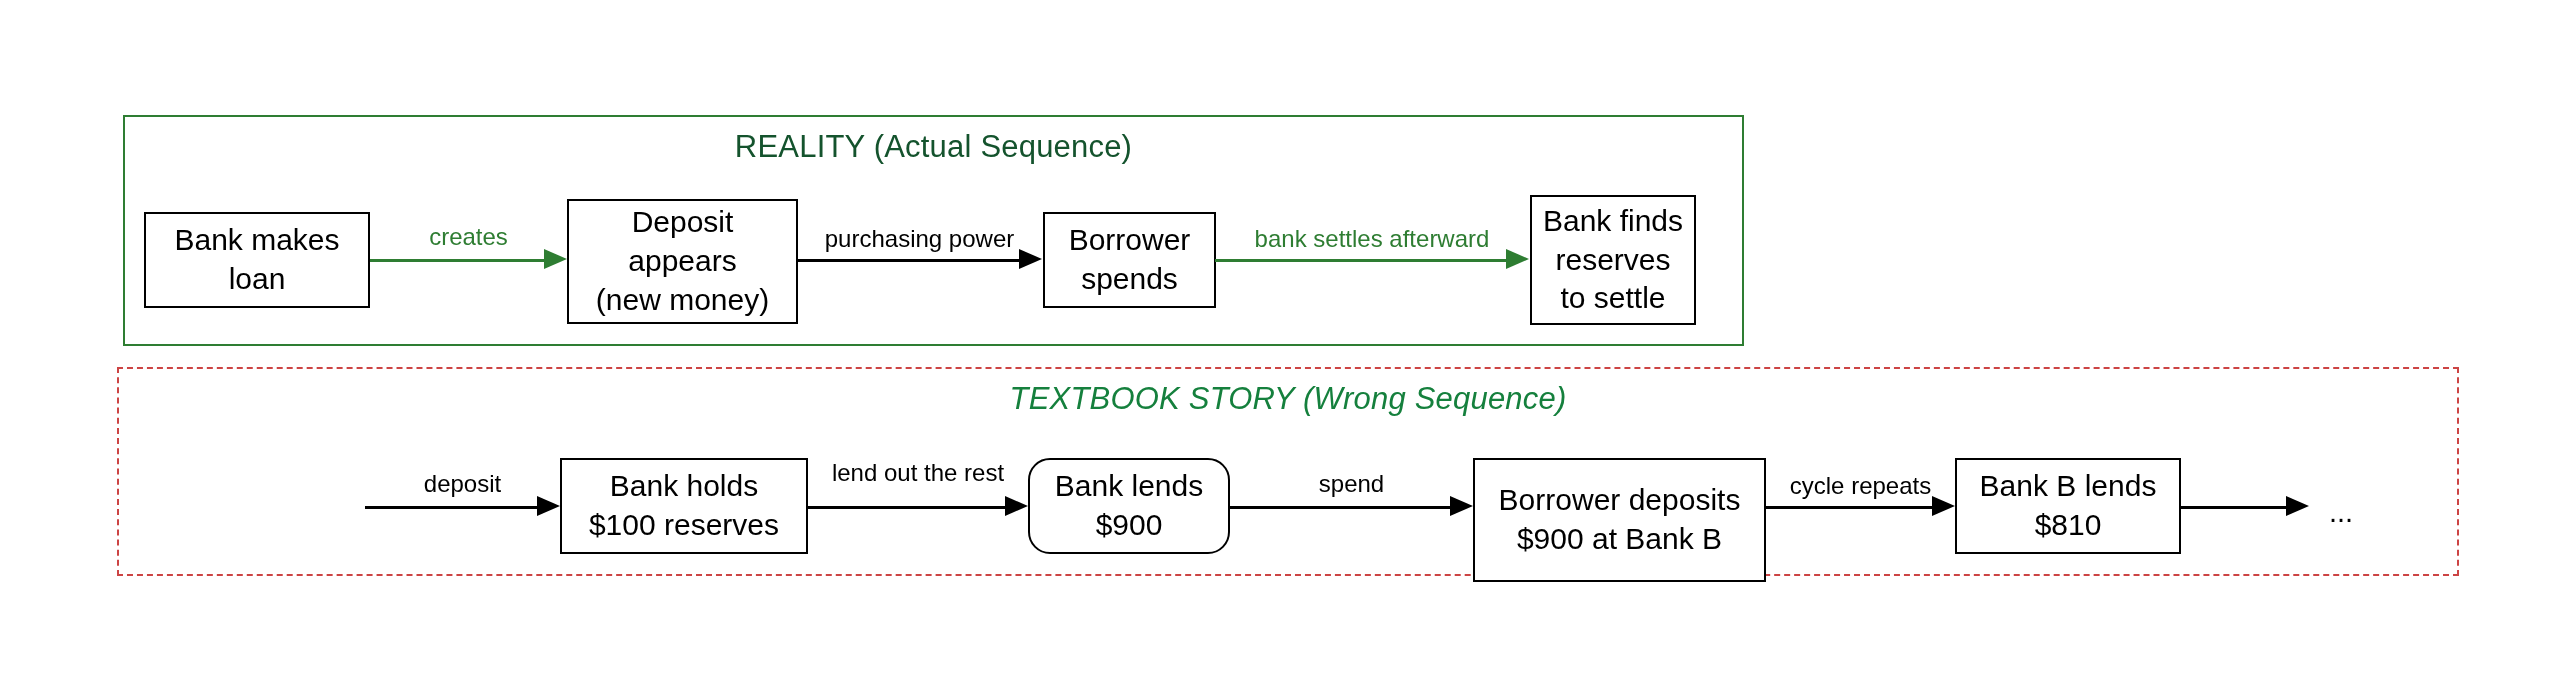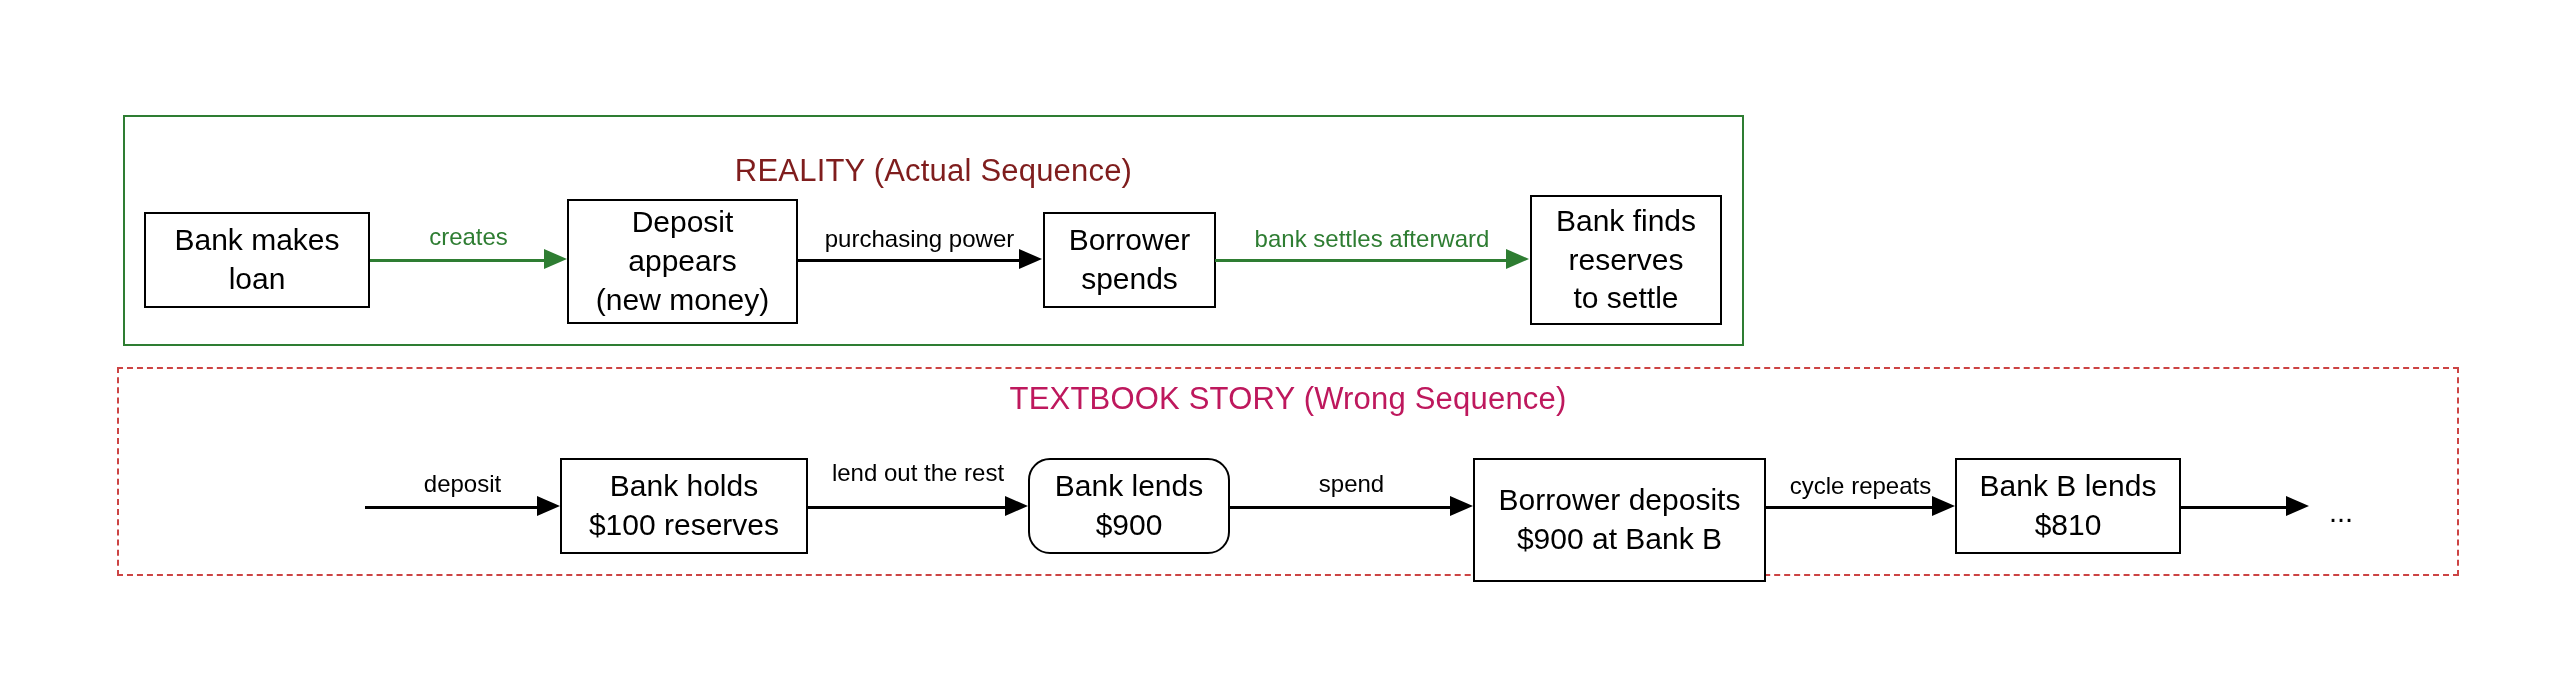--- a/index.html
+++ b/index.html
@@ -42,22 +42,22 @@
   .panel-title {
     position: absolute;
     top: 11.5px;
     left: 0;
     width: 100%;
     text-align: center;
     font-size: 31px;
     letter-spacing: 0.2px;
     white-space: nowrap;
   }
-  .panel-reality .panel-title { color: #7f1d1d; margin-top: 24px; }
-  .panel-textbook .panel-title { color: #be185d; }
+  .panel-reality .panel-title { color: #14532d; }
+  .panel-textbook .panel-title { color: #15803d; font-style: italic; }
 
   
   .node {
     position: absolute;
     box-sizing: border-box;
     border: 2.9px solid #000000;
     background: #ffffff;
     display: flex;
     flex-direction: column;
     align-items: center;
@@ -132,21 +132,21 @@
     <span class="ln">Deposit</span>
     <span class="ln">appears</span>
     <span class="ln">(new money)</span>
   </div>
 
   <div class="node" style="left:1043px; top:212px; width:173px; height:96px;">
     <span class="ln">Borrower</span>
     <span class="ln">spends</span>
   </div>
 
-  <div class="node" style="left:1530px; top:195px; width:192px; height:130px;text-align:right;">
+  <div class="node" style="left:1530px; top:195px; width:166px; height:130px;text-align:right;">
     <span class="ln">Bank finds</span>
     <span class="ln">reserves</span>
     <span class="ln">to settle</span>
   </div>
 
   <div class="conn green" style="left:370px; top:259px; width:197px;">
     <div class="shaft" style="width:176px;"></div>
     <div class="head" style="left:174px;"></div>
     <div class="conn-label">
       <span class="ln">creates</span>

